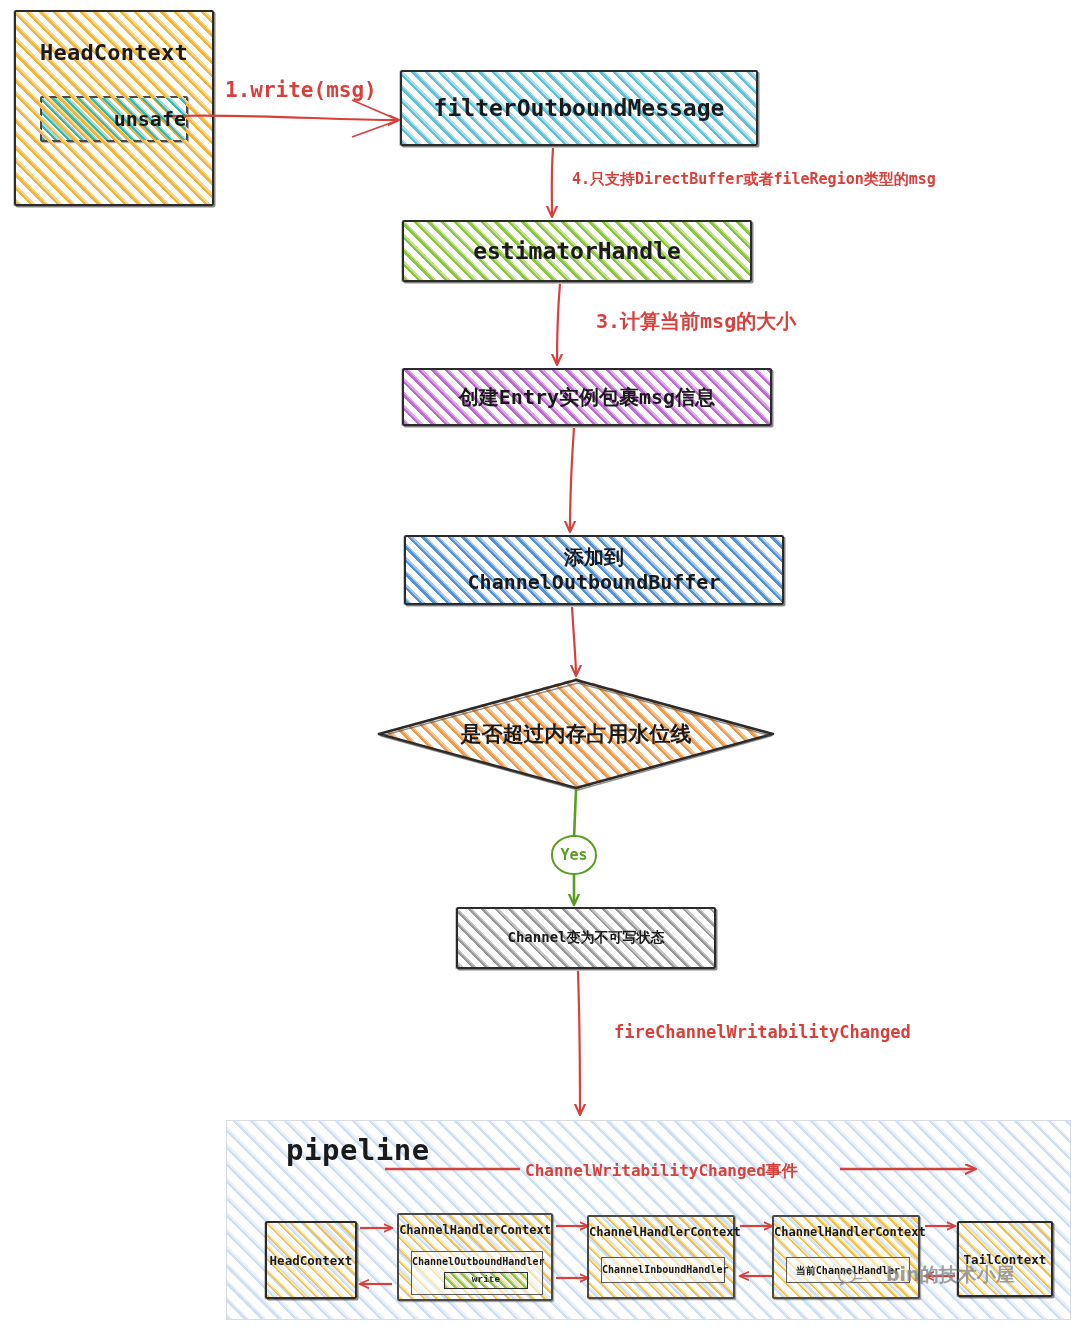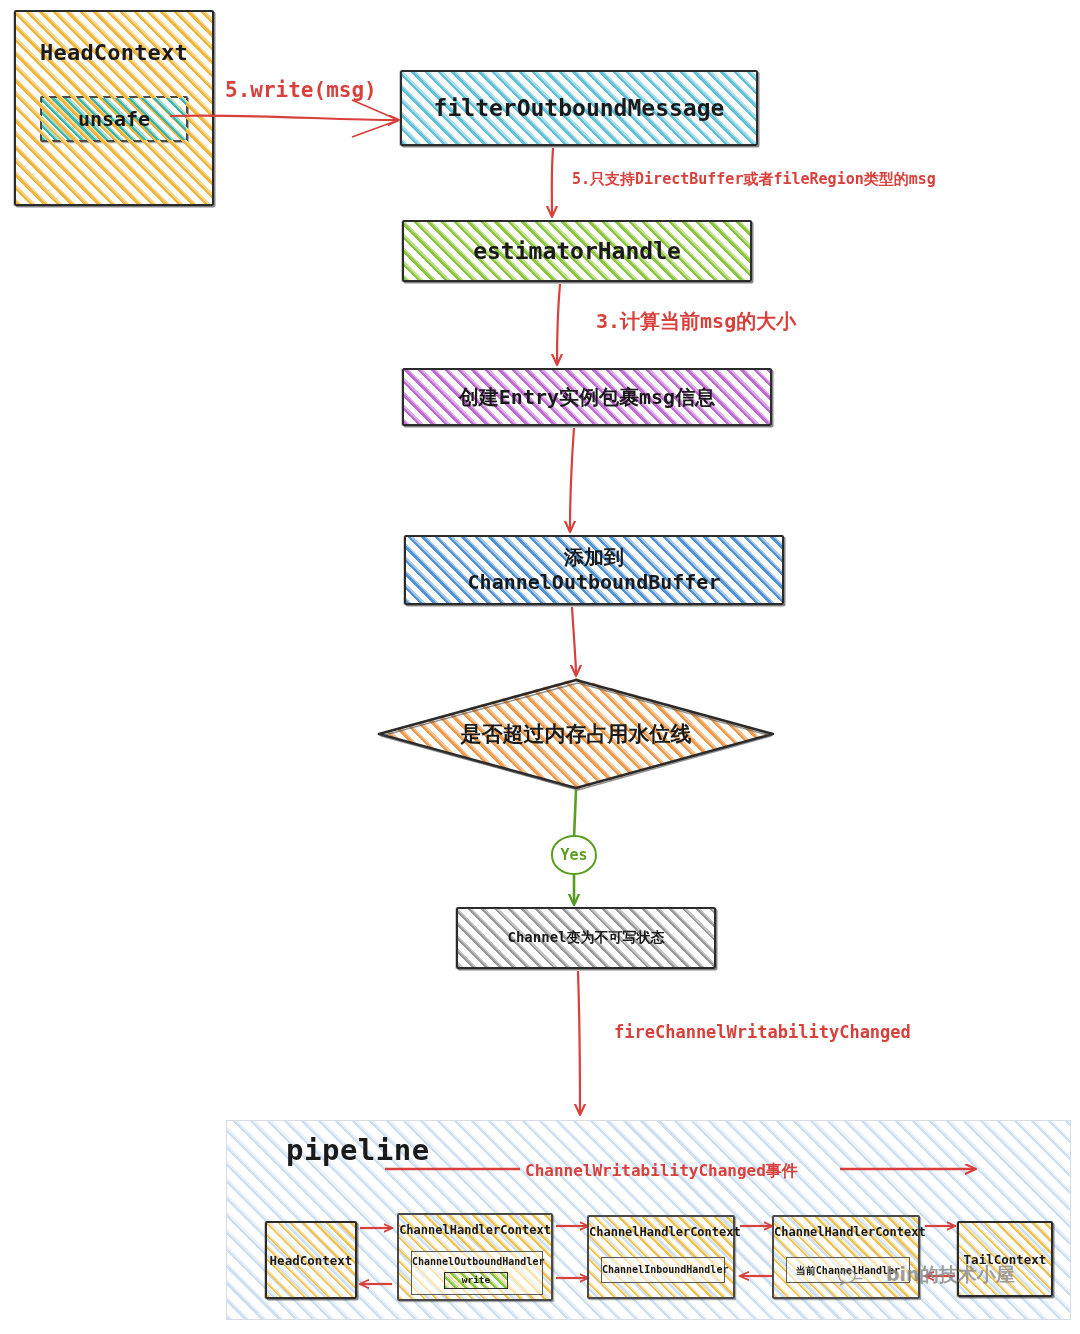--- a/index.html
+++ b/index.html
@@ -8,21 +8,21 @@
   #stage{position:absolute;inset:0;width:1080px;height:1334px;}
 
   .node{position:absolute;box-sizing:border-box;display:flex;align-items:center;
         justify-content:center;text-align:center;color:#1a1a1a;}
   .node .lbl{position:relative;z-index:3;line-height:1.25;}
 
   
   .sketch{border:2.5px solid #2b2b2b;border-radius:2px;
           box-shadow:1.5px 1.5px 0 rgba(40,40,40,.55), -1px 0.5px 0 rgba(60,60,60,.25);}
   .sketch-thin{border:2px solid #4a4a4a;border-radius:2px;
-          box-shadow:1.2px 1.2px 0 rgba(70,70,70,.45);}
+          box-shadow:1.2px 1.2px 0 rgba(70,70,70,.45);justify-content:flex-end;}
 
   
   .hx{position:absolute;inset:0;z-index:1;}
   .h-yellow{background-image:repeating-linear-gradient(45deg,
       #f3b63c 0 2.4px, #f9d68a 2.4px 4.2px, rgba(255,255,255,0) 4.2px 9.5px);}
   .h-cyan{background-image:repeating-linear-gradient(45deg,
       #5fc2da 0 2.4px, #a9dfec 2.4px 4.2px, rgba(255,255,255,0) 4.2px 9.5px);}
   .h-green{background-image:repeating-linear-gradient(45deg,
       #8cc63f 0 2.4px, #c3e28f 2.4px 4.2px, rgba(255,255,255,0) 4.2px 9.5px);}
   .h-purple{background-image:repeating-linear-gradient(45deg,
@@ -105,22 +105,22 @@
   #p-tail .mid{font-size:12.5px;}
 
   .inner{position:absolute;box-sizing:border-box;z-index:4;
       border:1.6px solid #5a5a5a;background:rgba(255,255,255,.55);}
   .inner .t{position:absolute;left:0;right:0;top:4px;text-align:center;
       font-size:10px;font-weight:700;color:#1a1a1a;}
   #i-out{left:12px;top:36px;width:132px;height:44px;}
   #i-in{left:12px;top:40px;width:124px;height:26px;}
   #i-cur{left:12px;top:40px;width:124px;height:26px;}
   #i-in .t,#i-cur .t{top:6px;}
-  #w-write{position:absolute;left:32px;top:20px;width:64px;height:17px;
-      border:1.6px solid #2b2b2b;box-sizing:border-box;z-index:5;}
+  #w-write{position:absolute;left:32px;top:20px;width:84px;height:17px;
+      border:1.6px solid #2b2b2b;box-sizing:border-box;z-index:5;font-family:Liberation Mono, monospace;}
   #w-write .hx{background-image:repeating-linear-gradient(45deg,
       #8cc63f 0 2px,#c6e493 2px 3.4px,rgba(255,255,255,0) 3.4px 7px);}
   #w-write .t{position:absolute;left:0;right:0;top:1px;text-align:center;
       font-size:9.5px;font-weight:700;color:#1a1a1a;z-index:3;}
 
   
   #watermark{position:absolute;left:838px;top:1262px;z-index:9;
       display:flex;align-items:flex-end;gap:22px;color:#8a8a8a;
       font-size:19px;font-weight:700;opacity:.82;white-space:nowrap;
       font-family:"DejaVu Sans","Liberation Sans",sans-serif;}
@@ -228,22 +228,22 @@
   <div class="node sketch" id="n-chw">
     <div class="hx h-gray"></div>
     <span class="lbl">Channel变为不可写状态</span>
   </div>
 
   <div id="yes-badge">
     <div class="ring"></div>
     <span class="lbl">Yes</span>
   </div>
 
-  <div class="elabel" id="lab1">5.write(msg)</div>
-  <div class="elabel" id="lab2">5.只支持DirectBuffer或者fileRegion类型的msg</div>
+  <div class="elabel" id="lab1">1.write(msg)</div>
+  <div class="elabel" id="lab2">4.只支持DirectBuffer或者fileRegion类型的msg</div>
   <div class="elabel" id="lab3">3.计算当前msg的大小</div>
   <div class="elabel" id="lab4">fireChannelWritabilityChanged</div>
 
   <div id="pipeline">
     <div class="hx h-paleblue"></div>
     <div class="title">pipeline</div>
     <div id="pipe-evt">ChannelWritabilityChanged事件</div>
 
     <div class="pbox sketch" id="p-head">
       <div class="hx h-paleyellow"></div>

